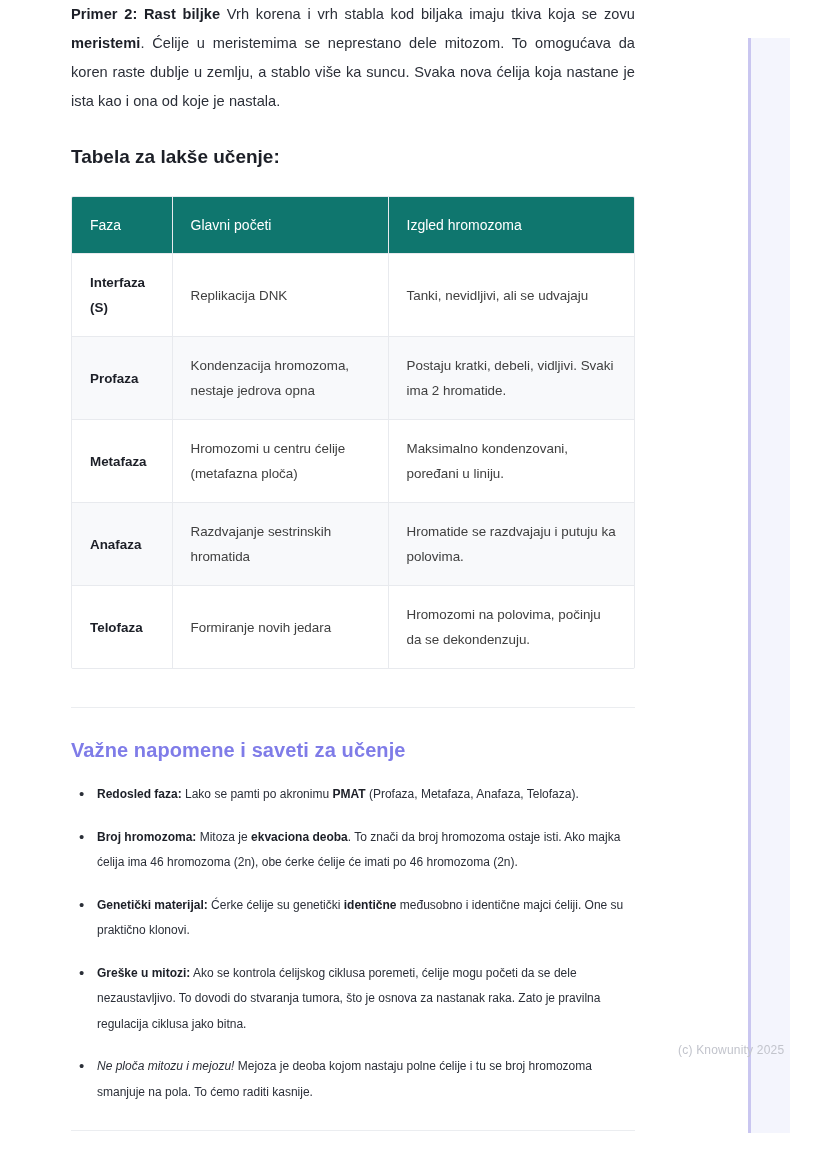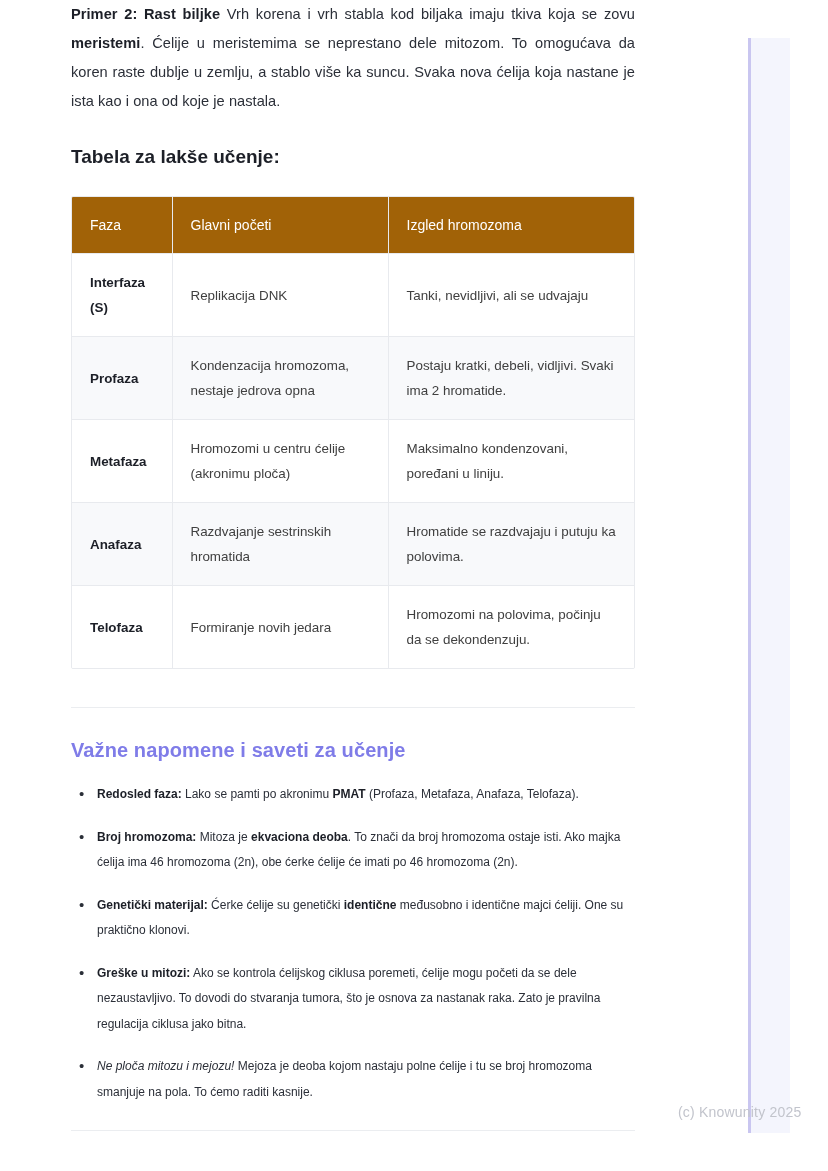--- a/index.html
+++ b/index.html
@@ -65,21 +65,21 @@
     border-radius: 2px;
     box-sizing: border-box;
     overflow: hidden;
   }
   table.phase-table {
     width: 100%;
     border-collapse: collapse;
     table-layout: fixed;
   }
   table.phase-table th {
-    background: #a16207;
+    background: #0f766e;
     color: #ffffff;
     font-size: 14px;
     font-weight: 400;
     text-align: left;
     padding: 16px 18px;
     vertical-align: middle;
     border-right: 1px solid #e8eaee;
     height: 24px;
   }
   table.phase-table th:last-child { border-right: none; }
@@ -164,22 +164,22 @@
     top: 1130px;
     width: 564px;
     height: 1px;
     background: #ebedf0;
   }
 
   
   .watermark {
     position: absolute;
     left: 678px;
-    top: 1106px;
-    font-size: 14px;
+    top: 1044px;
+    font-size: 12px;
     line-height: 12px;
     color: #c2c4cc;
     letter-spacing: 0.2px;
     white-space: nowrap;
   }
 </style>
 </head>
 <body>
 
 <div class="side-panel"></div>
@@ -210,21 +210,21 @@
           <td>Replikacija DNK</td>
           <td>Tanki, nevidljivi, ali se udvajaju</td>
         </tr>
         <tr class="row-tall">
           <td class="phase-name">Profaza</td>
           <td>Kondenzacija hromozoma, nestaje jedrova opna</td>
           <td>Postaju kratki, debeli, vidljivi. Svaki ima 2 hromatide.</td>
         </tr>
         <tr class="row-tall">
           <td class="phase-name">Metafaza</td>
-          <td>Hromozomi u centru ćelije (akronimu ploča)</td>
+          <td>Hromozomi u centru ćelije (metafazna ploča)</td>
           <td>Maksimalno kondenzovani, poređani u liniju.</td>
         </tr>
         <tr class="row-tall">
           <td class="phase-name">Anafaza</td>
           <td>Razdvajanje sestrinskih hromatida</td>
           <td>Hromatide se razdvajaju i putuju ka polovima.</td>
         </tr>
         <tr class="row-tall">
           <td class="phase-name">Telofaza</td>
           <td>Formiranje novih jedara</td>

